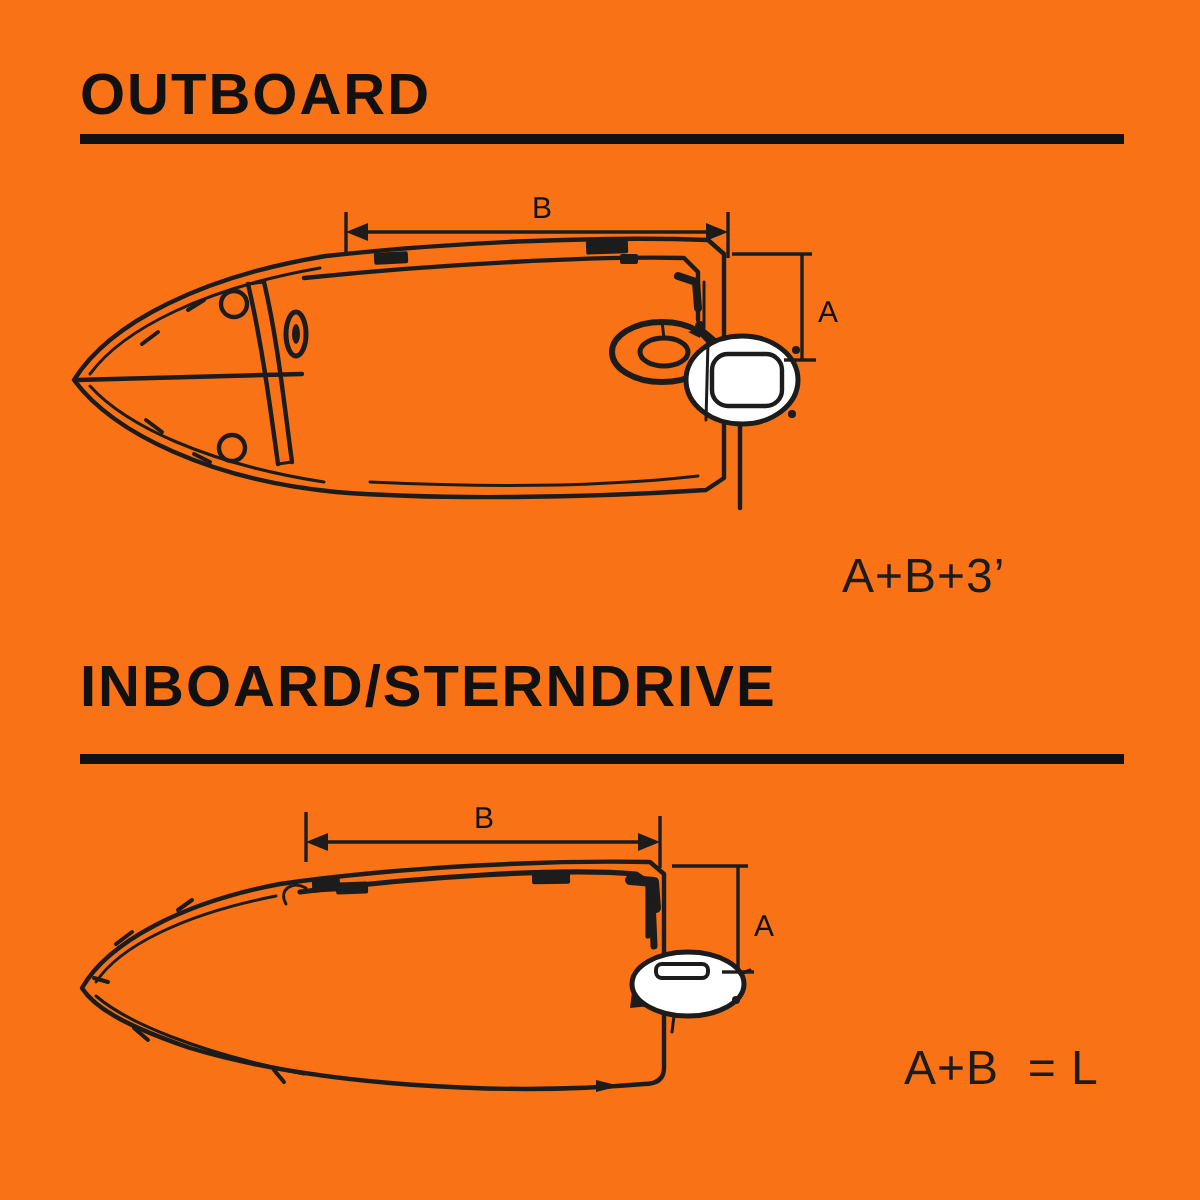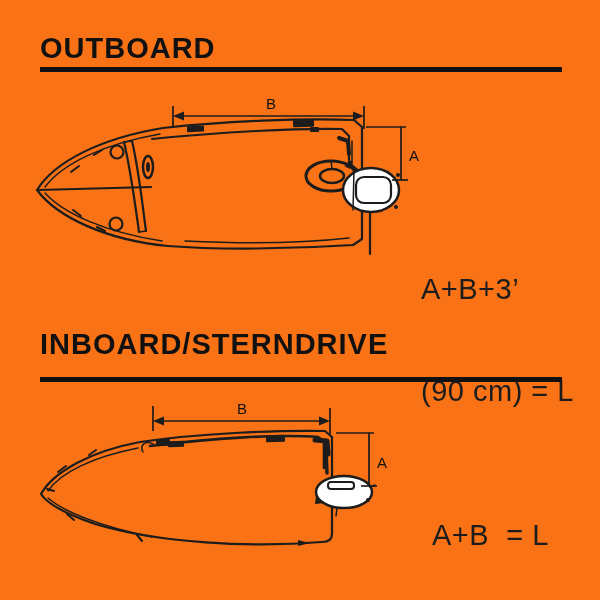--- a/index.html
+++ b/index.html
@@ -1,47 +1,46 @@
 <!DOCTYPE html>
 <html><head>
 <meta charset="utf-8">
 <style>
   html,body{margin:0;padding:0;background:#fff;}
   .canvas{position:relative;width:600px;height:600px;background:#f97316;overflow:hidden;
           font-family:"Liberation Sans",sans-serif;color:#111;}
   .heading{position:absolute;font-weight:700;font-size:29px;letter-spacing:1px;color:#111;
            white-space:pre;}
   .rule{position:absolute;height:5px;background:#111;}
-  .formula{position:absolute;font-weight:400;font-size:29px;line-height:34px;color:#1c1c1c;
+  .formula{position:absolute;font-weight:400;font-size:24px;line-height:34px;color:#1c1c1c;
            white-space:pre;letter-spacing:0.5px;}
   svg{position:absolute;left:0;top:0;}
   .ln{stroke:#1c1c1c;fill:none;stroke-width:2.2;stroke-linecap:round;stroke-linejoin:round;}
   .thin{stroke-width:1.5;}
   .dim{stroke:#1c1c1c;fill:none;stroke-width:1.7;stroke-linecap:butt;}
   .fillk{fill:#1c1c1c;stroke:none;}
   .white{fill:#ffffff;}
   .dimtext{font-family:"Liberation Sans",sans-serif;font-size:15px;fill:#111;}
 </style>
 </head>
 <body>
 
 <div class="canvas">
 
   <div class="heading" style="left:40px;top:32px;">OUTBOARD</div>
   <div class="rule" style="left:40px;top:67px;width:522px;"></div>
 
   <div class="formula" style="left:421px;top:204px;">
     <div>A+B+3’</div>
-    <div>(90 cm) = L</div>
   </div>
 
   <div class="heading" style="left:40px;top:328px;">INBOARD/STERNDRIVE</div>
   <div class="rule" style="left:40px;top:377px;width:522px;"></div>
 
-  <div class="formula" style="left:432px;top:518px;">A+B  = L</div>
+  <div class="formula" style="left:452px;top:518px;">A+B  = L</div>
 
   <svg width="600" height="600" viewBox="0 0 600 600">
 
     <g>
 
       <path class="ln" d="M 37 190 C 55 161 102 138 163 128 C 226 121 302 118 354 120 L 362 127 L 362 239 L 353 245 C 292 249 218 250 168 246 C 106 240 57 217 37 190 Z"></path>
 
       <g>
         <path class="ln thin" d="M 45 187 C 62 164 103 144 160 134"></path>
         <path class="ln thin" d="M 45 193 C 63 213 104 232 162 241"></path>

